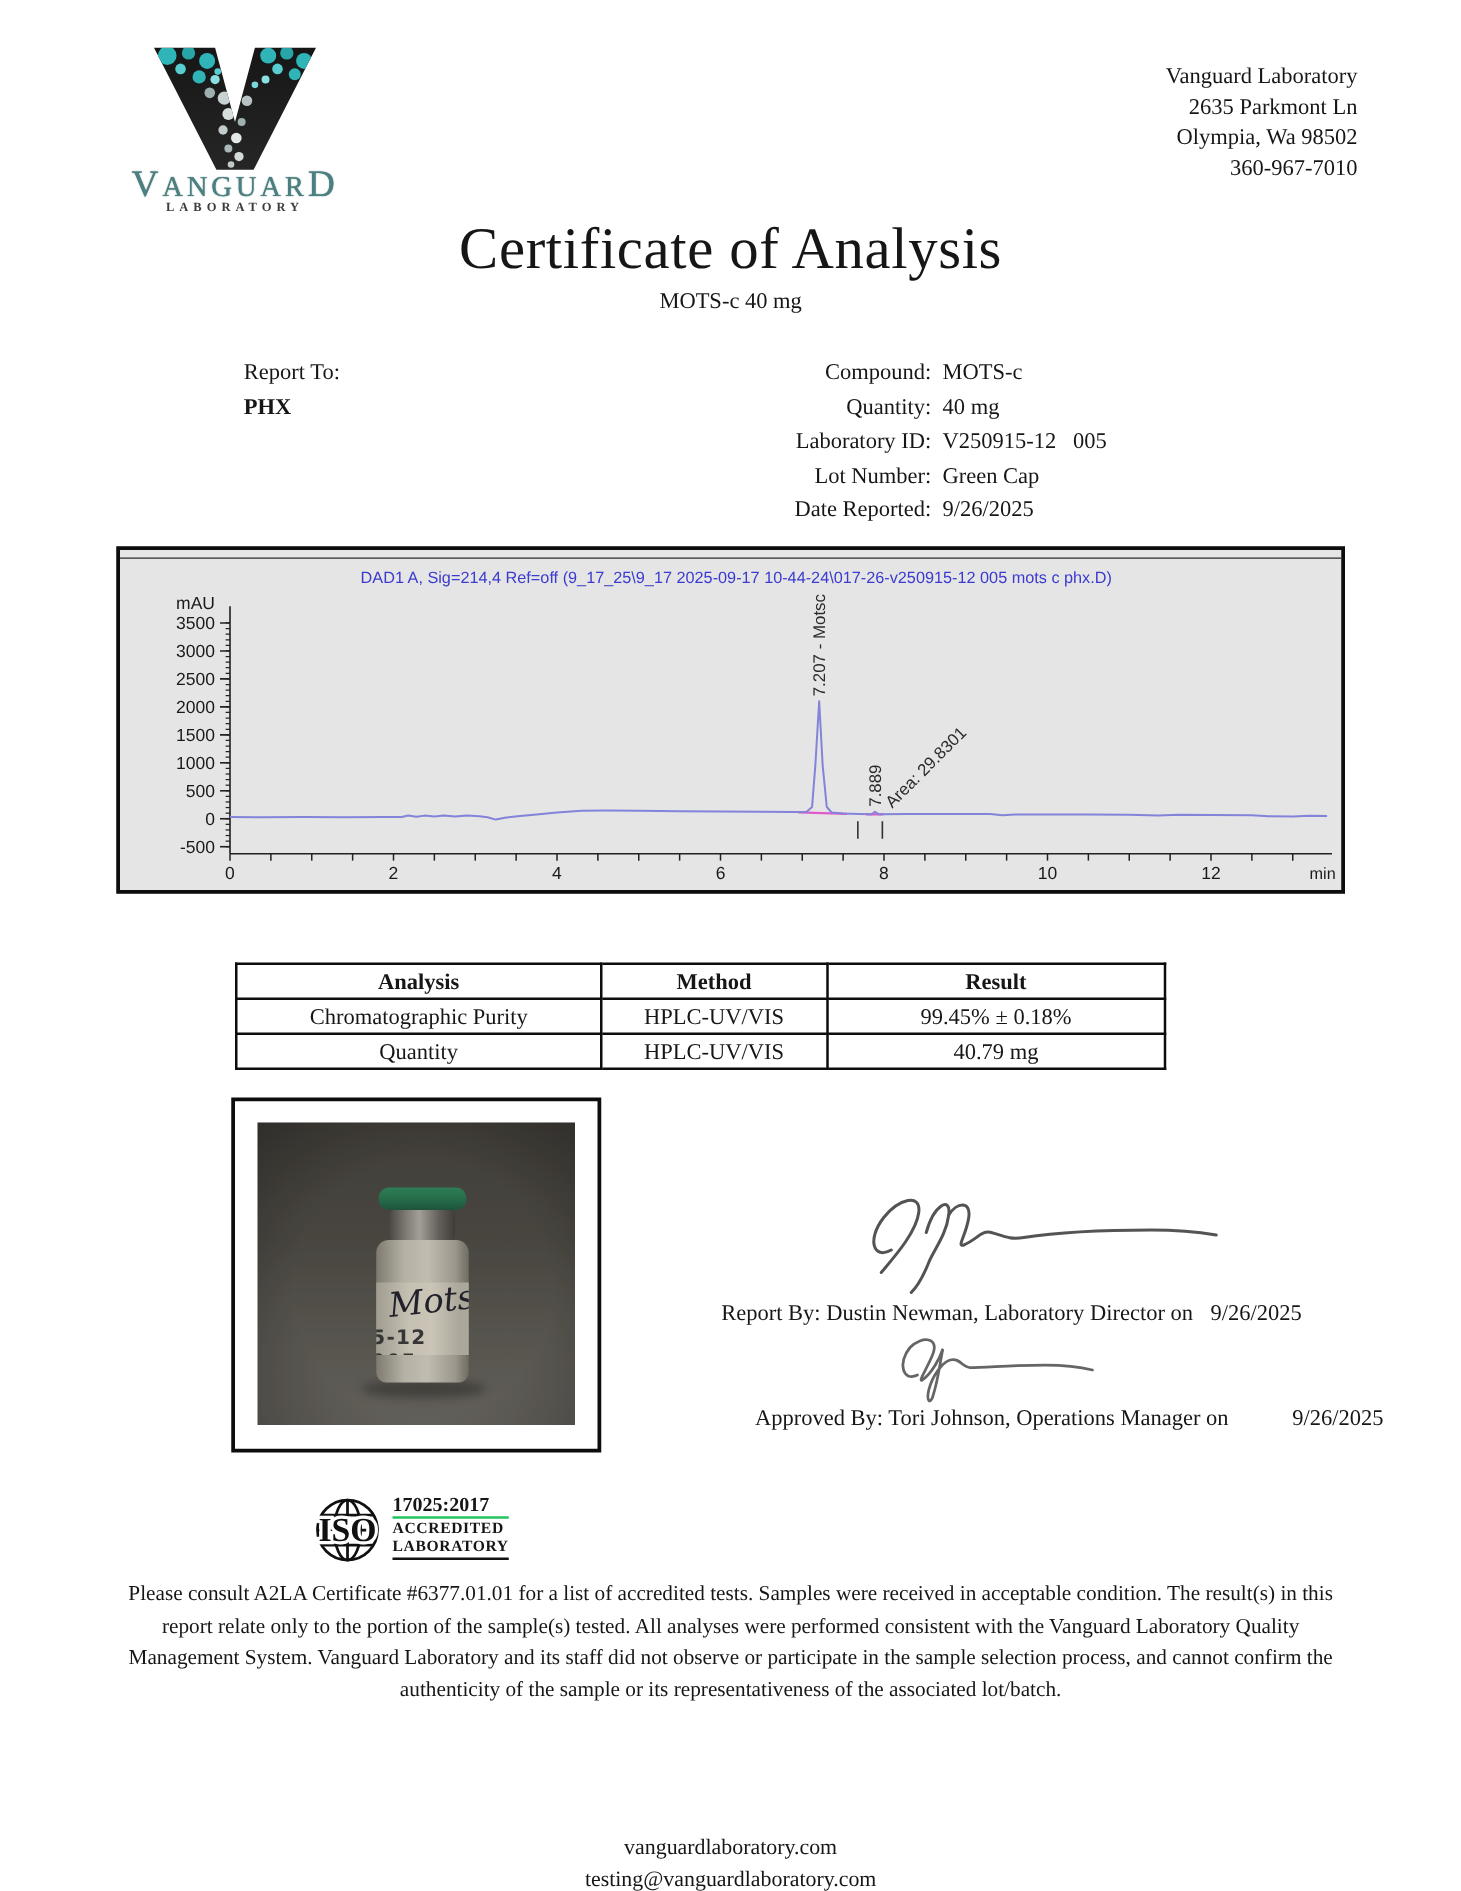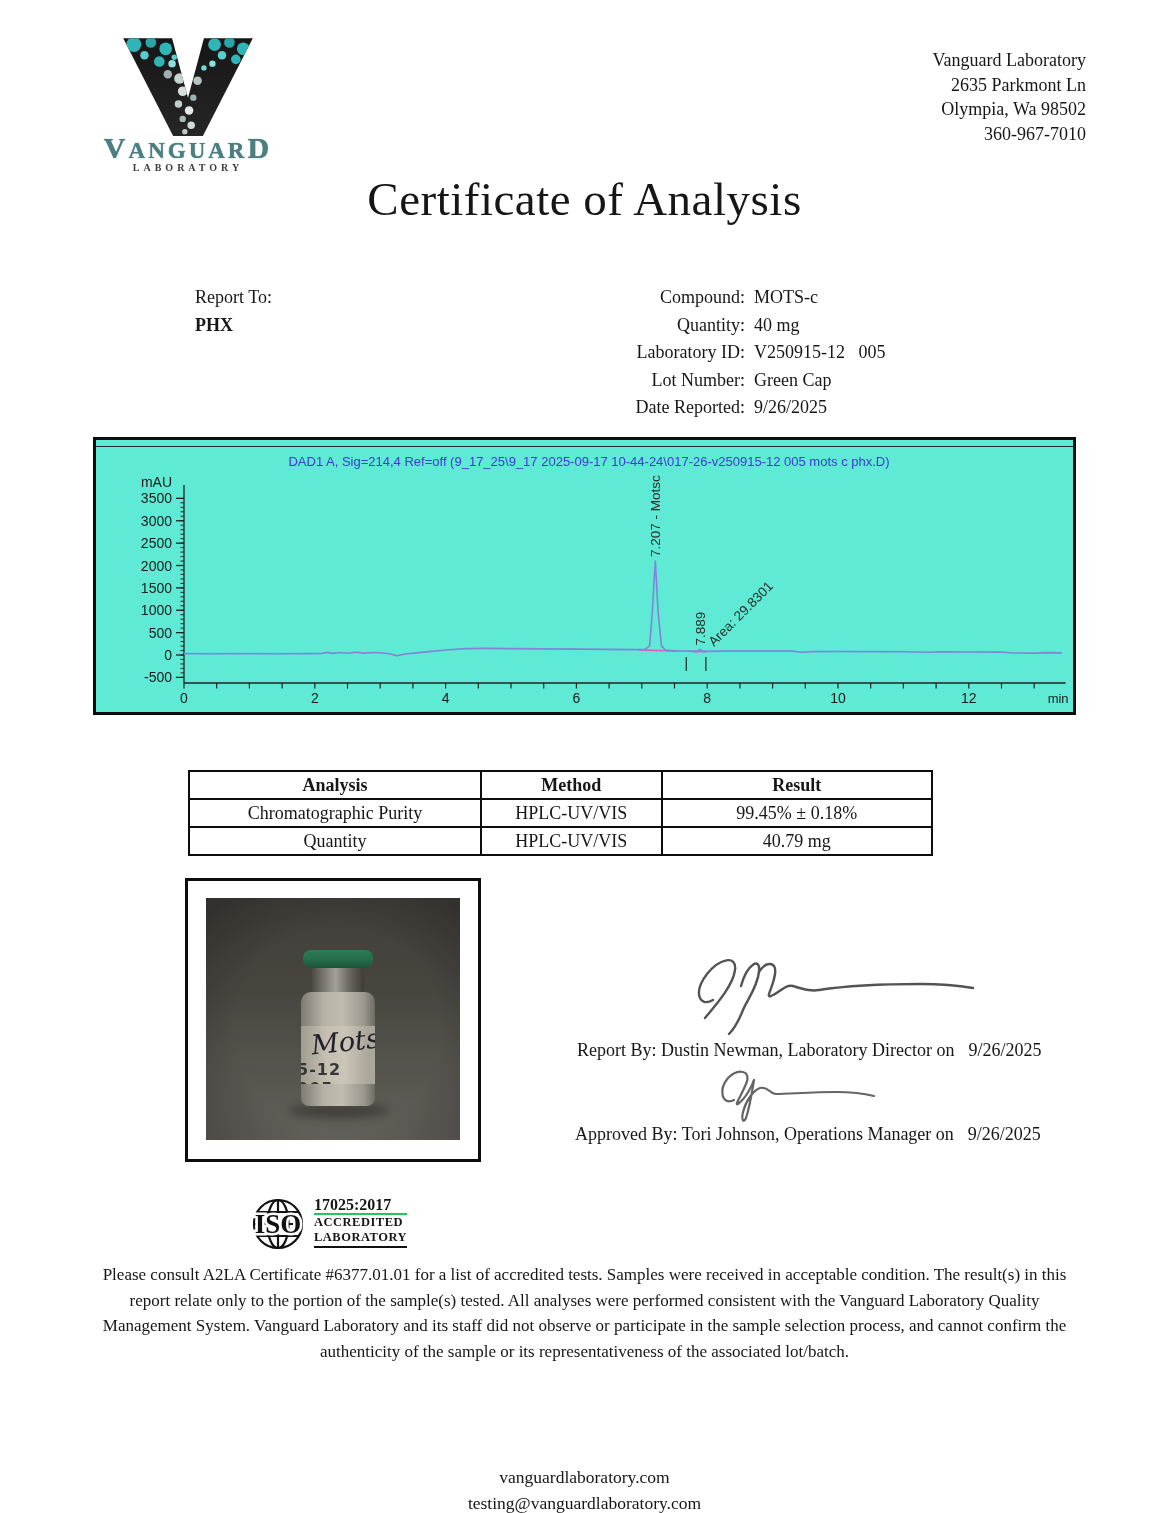--- a/index.html
+++ b/index.html
@@ -5,41 +5,41 @@
   * { margin:0; padding:0; box-sizing:border-box; }
   html,body { background:#888; }
   .page {
     position:relative; width:1169px; height:1513px; margin:0 auto;
     background:#ffffff; overflow:hidden;
     font-family:"Liberation Serif", serif; color:#161616;
   }
   
   .logo { position:absolute; left:98px; top:36px; width:180px; text-align:center; }
   .logo svg { display:block; margin:0 auto; }
-  .wordmark { font-weight:bold; font-size:23px; letter-spacing:3px; color:#4b7f80;
+  .wordmark { font-weight:normal; font-size:23px; letter-spacing:3px; color:#4b7f80;
               text-shadow:0 0 1px #2f5f60; line-height:20px; }
   .wordmark .cap { font-size:30px; }
   .logo-sub { font-size:10px; letter-spacing:4px; color:#3c3c3c; font-weight:bold; margin-top:1px; }
   
   .address { position:absolute; right:83px; top:48px; text-align:right;
              font-size:18px; line-height:24.5px; }
   
   .title { position:absolute; left:0; right:0; top:172px; text-align:center;
            font-size:47px; letter-spacing:0.5px; }
   .subtitle { position:absolute; left:0; right:0; top:230px; text-align:center; font-size:18px; }
   
   .info-left { position:absolute; left:195px; top:284px; font-size:18px; line-height:27.5px; }
   .info-left .bold { font-weight:bold; }
   .info-right { position:absolute; left:430px; top:284px; width:620px; font-size:18px; }
   .info-row { display:flex; line-height:27.5px; }
   .info-row .lbl { width:315px; text-align:right; }
   .info-row .val { margin-left:9px; white-space:pre; }
   
   .chart-box { position:absolute; left:93px; top:437px; width:983px; height:278px;
-               border:3px solid #0d0d0d; background:#5eead4; }
+               border:3px solid #0d0d0d; background:#e5e5e5; }
   .chart-inner-line { position:absolute; left:0; right:0; top:6px; height:1px; background:#2a2a2a; }
   
   .results { position:absolute; left:188px; top:770px; width:745px;
              border-collapse:collapse; font-size:18px;border-radius:28px; }
   .results th, .results td { border:2px solid #0d0d0d; text-align:center; padding:2px 6px; height:28px; }
   .results th { font-weight:bold; }
   .results .col-a { width:39.3%; } .results .col-m { width:24.3%; } .results .col-r { width:36.4%; }
   
   .photo-box { position:absolute; left:185px; top:878px; width:296px; height:284px;
                border:3px solid #0d0d0d; background:#fff; }
@@ -64,21 +64,21 @@
               font-weight:bold; font-size:16px; color:#3b3b3b; letter-spacing:1px; }
   .vial-shadow { position:absolute; left:-12px; top:206px; width:100px; height:14px; border-radius:50%;
               background:rgba(0,0,0,0.30); filter:blur(4px); }
   .photo .dim { position:absolute; inset:0; background:rgba(32,30,24,0.15); }
   
   .sig1 { position:absolute; left:685px; top:948px; }
   .sig2 { position:absolute; left:708px; top:1066px; }
   .sig-line { position:absolute; font-size:18px; display:flex;text-align:right; }
   .sig-line .date { margin-left:14px; }
   .sig-line-1 { left:577px; top:1040px; }
-  .sig-line-2 { left:575px; top:1124px; }
+  .sig-line-2 { left:604px; top:1124px;gap:37px; }
   
   .iso { position:absolute; left:250px; top:1197px; display:flex; align-items:flex-start; }
   .iso-text { margin-left:8px; font-weight:bold; line-height:15px; }
   .iso-cert { font-size:16px; border-bottom:2px solid #22c55e; padding-bottom:1px; }
   .iso-acc  { font-size:12.5px; letter-spacing:0.5px; }
   .iso-lab  { font-size:12.5px; letter-spacing:0.5px; border-bottom:2px solid #111; padding-bottom:1px; }
   
   .disclaimer { position:absolute; left:50px; right:50px; top:1262px; text-align:center;
                 font-size:17px; line-height:25.5px; }
   .site-footer { position:absolute; left:0; right:0; top:1464px; text-align:center;
@@ -135,20 +135,21 @@
   </div>
 
   <div class="address">
     <div>Vanguard Laboratory</div>
     <div>2635 Parkmont Ln</div>
     <div>Olympia, Wa 98502</div>
     <div>360-967-7010</div>
   </div>
 
   <div class="title">Certificate of Analysis</div>
+  <div class="subtitle">MOTS-c 40 mg</div>
 
   <div class="info-left">
     <div>Report To:</div>
     <div class="bold">PHX</div>
   </div>
   <div class="info-right">
     <div class="info-row">
       <div class="lbl">Compound:</div>
       <div class="val">MOTS-c</div>
     </div>

